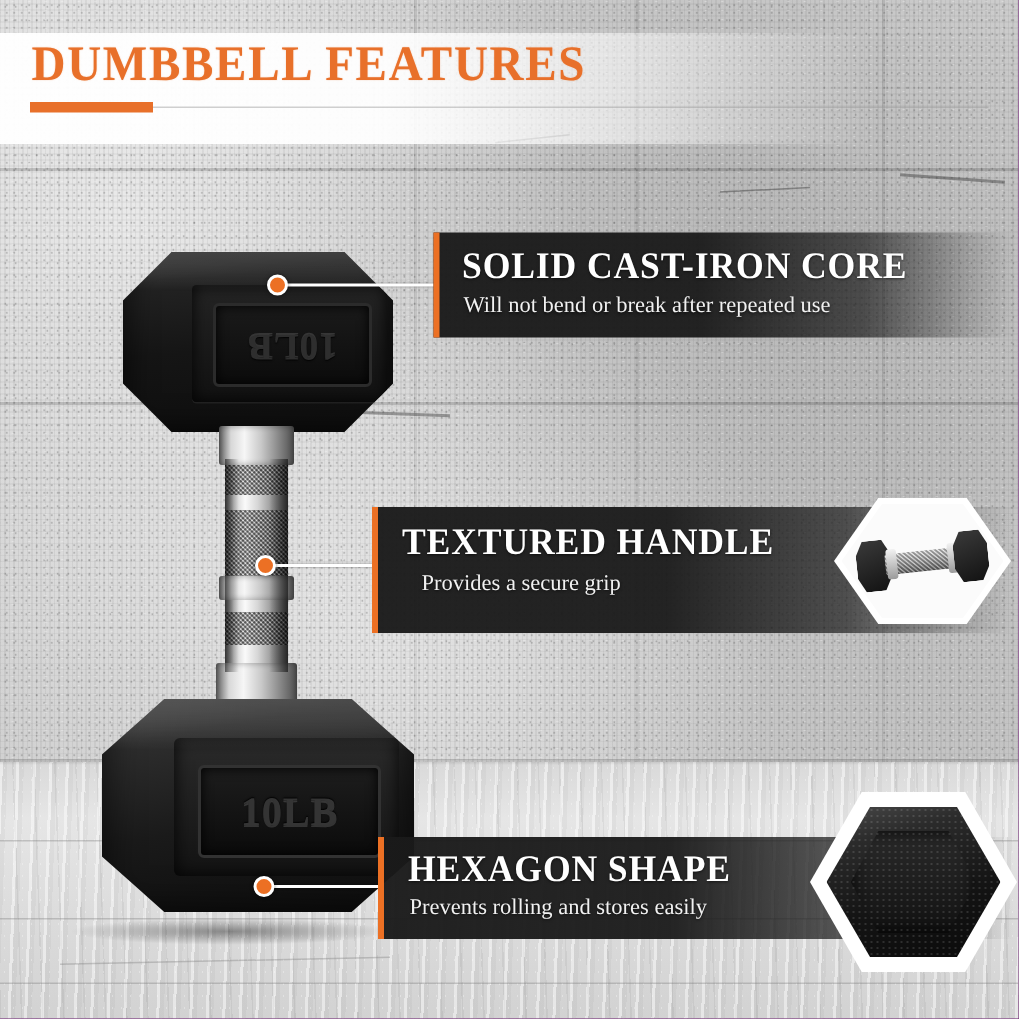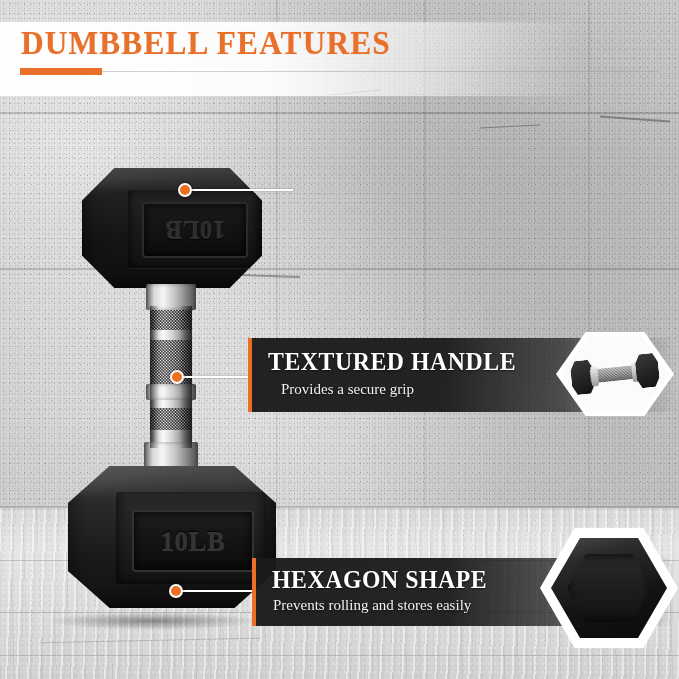--- a/index.html
+++ b/index.html
@@ -174,21 +174,21 @@
   .callout .c-title{position:absolute;color:#ffffff;font-weight:bold;
     letter-spacing:.6px;white-space:nowrap;transform:scaleX(.95);transform-origin:left center;
     text-shadow:0 1px 2px rgba(0,0,0,.6);}
   .callout .c-sub{position:absolute;color:#f1f1f1;white-space:nowrap;
     text-shadow:0 1px 2px rgba(0,0,0,.6);}
 
   #callout1{left:289px;top:155px;width:388px;height:70px;}
   #callout1 .c-title{left:19px;top:9px;font-size:25px;}
   #callout1 .c-sub{left:20px;top:41px;font-size:15px;}
 
-  #callout2{left:248px;top:338px;width:428px;height:74px;}
+  #callout2{left:248px;top:338px;width:428px;height:84px;}
   #callout2 .c-title{left:20px;top:10px;font-size:25px;}
   #callout2 .c-sub{left:21px;top:43px;font-size:15px;margin-left:12px;}
 
   #callout3{left:252px;top:558px;width:424px;height:68px;}
   #callout3 .c-title{left:20px;top:8px;font-size:25px;}
   #callout3 .c-sub{left:21px;top:39px;font-size:15px;}
 
   
   .hex-inset{position:absolute;}
   .hex-frame{position:absolute;inset:0;background:#ffffff;
@@ -288,20 +288,25 @@
 
   <div class="conn-line" style="left:185px;top:189px;width:108px;"></div>
   <div class="dot" style="left:178px;top:183px;"></div>
 
   <div class="conn-line" style="left:177px;top:376px;width:76px;"></div>
   <div class="dot" style="left:170px;top:370px;"></div>
 
   <div class="conn-line" style="left:176px;top:590px;width:80px;"></div>
   <div class="dot" style="left:169px;top:584px;"></div>
 
+  <div class="callout" id="callout1">
+    <div class="bar"></div>
+    <div class="c-title">SOLID CAST-IRON CORE</div>
+    <div class="c-sub">Will not bend or break after repeated use</div>
+  </div>
 
   <div class="callout" id="callout2">
     <div class="bar"></div>
     <div class="c-title">TEXTURED HANDLE</div>
     <div class="c-sub">Provides a secure grip</div>
   </div>
 
   <div class="callout" id="callout3">
     <div class="bar"></div>
     <div class="c-title">HEXAGON SHAPE</div>

